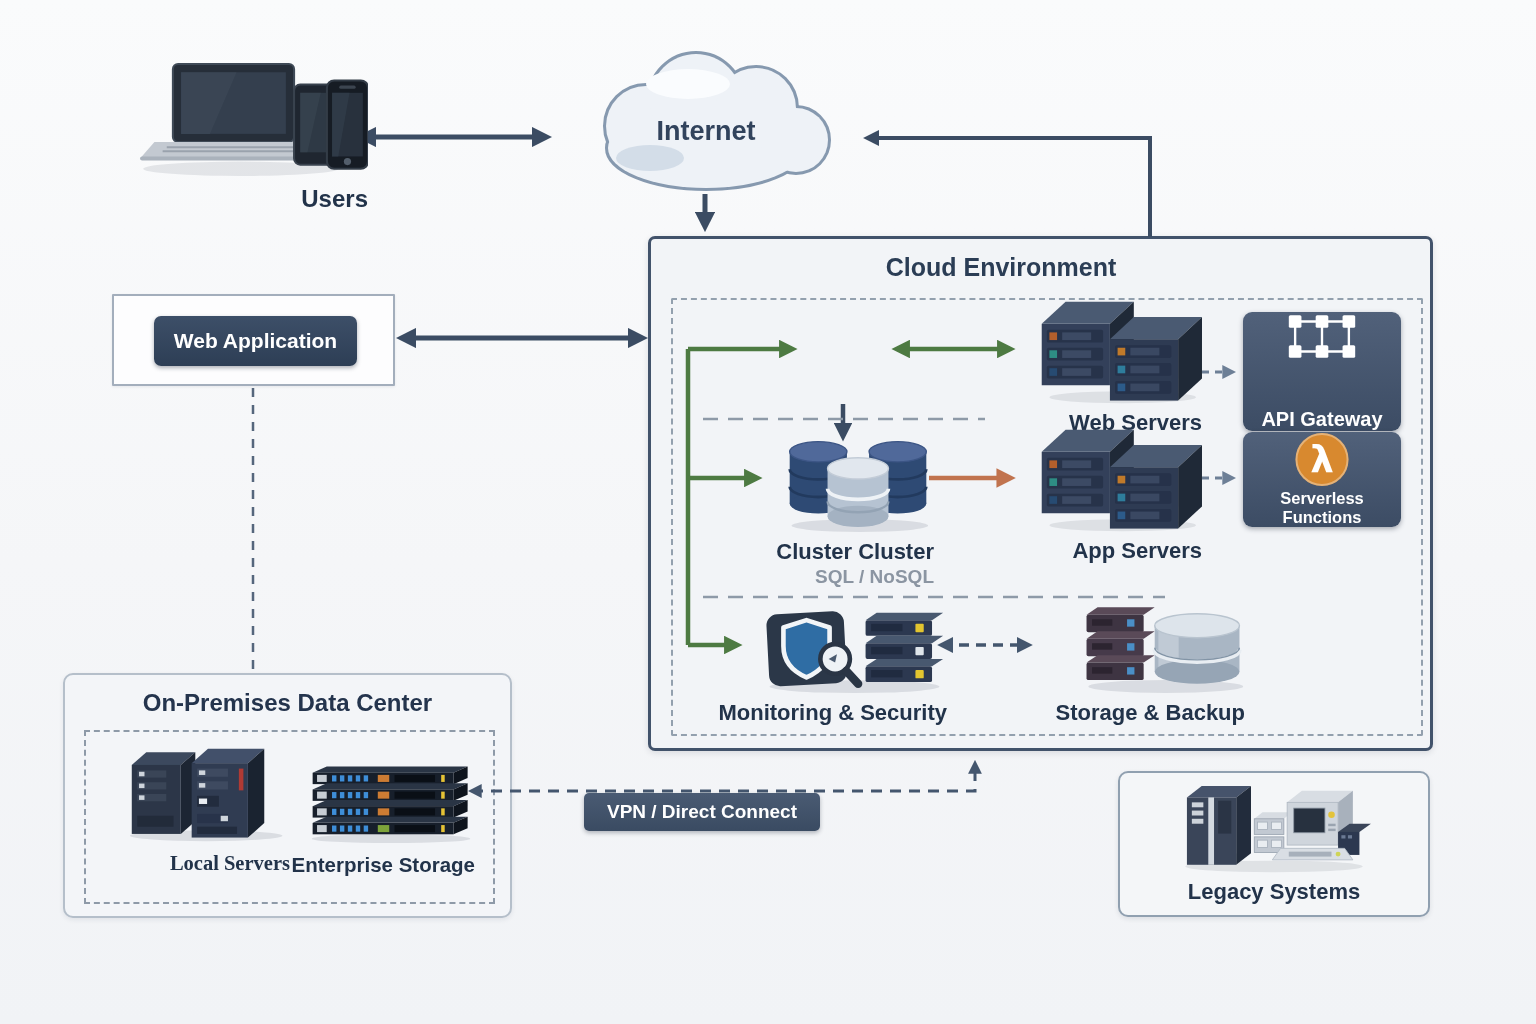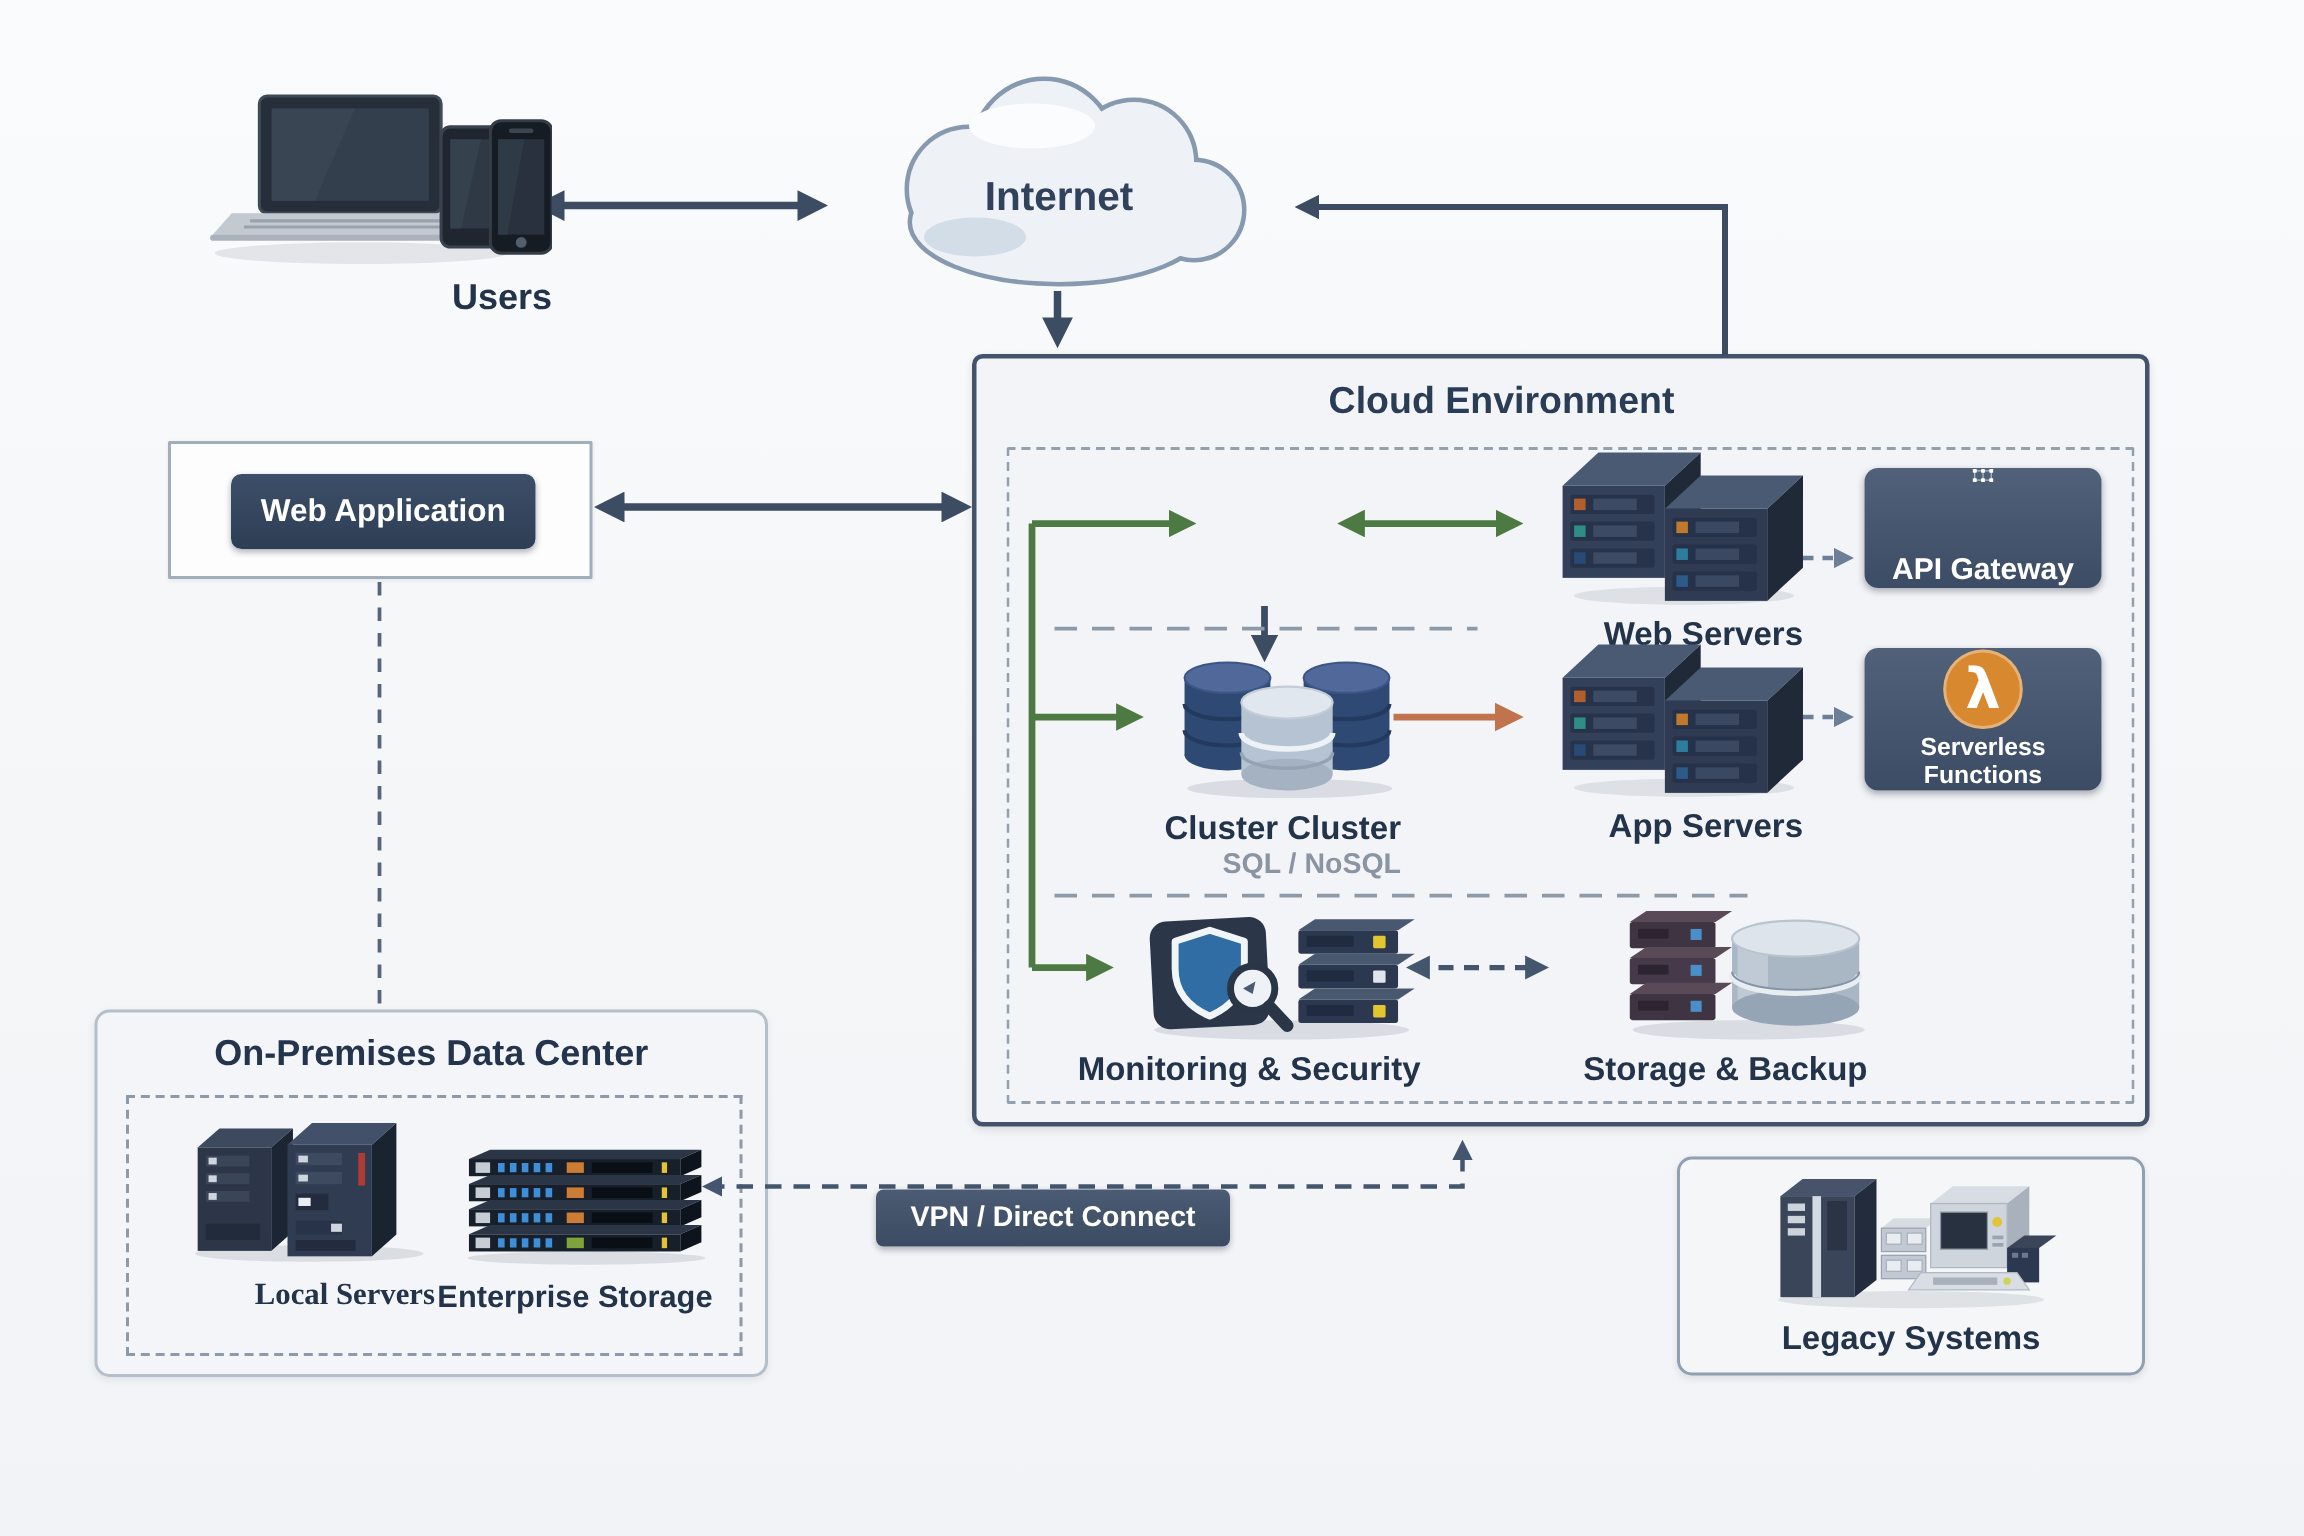--- a/index.html
+++ b/index.html
@@ -247,21 +247,21 @@
   </div>
 
 
   <div class="node" style="left:1012px;top:300px;width:190px;">
     <svg width="162" height="104" viewBox="0 0 190 122">
         <use href="#server-pair"></use>
       </svg>
     <div class="lbl med">Web Servers</div>
   </div>
 
-  <div class="darkcard" style="left:1243px;top:312px;width:158px;height:80px;gap:44px;">
+  <div class="darkcard" style="left:1243px;top:312px;width:158px;height:119px;gap:44px;">
     <svg width="84" height="52" viewBox="0 0 92 62">
       <g stroke="#ffffff" stroke-width="3" fill="none">
         <line x1="12" y1="12" x2="80" y2="12"></line>
           <line x1="12" y1="50" x2="80" y2="50"></line>
         <line x1="12" y1="12" x2="12" y2="50"></line>
           <line x1="80" y1="12" x2="80" y2="50"></line>
         <line x1="46" y1="12" x2="46" y2="50"></line>
       </g>
       <g fill="#ffffff">
         <rect x="4" y="4" width="16" height="16" rx="2"></rect>

